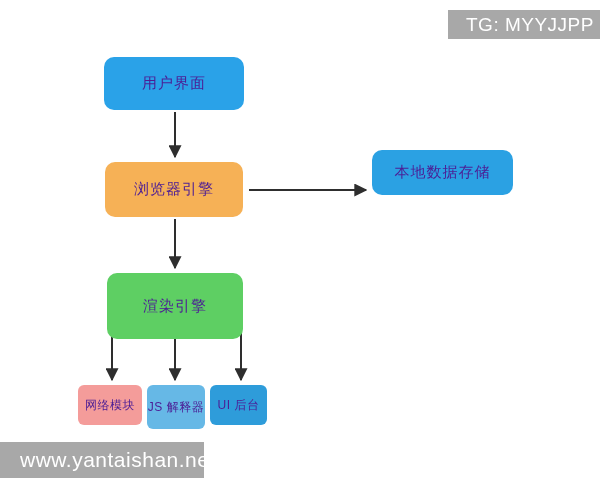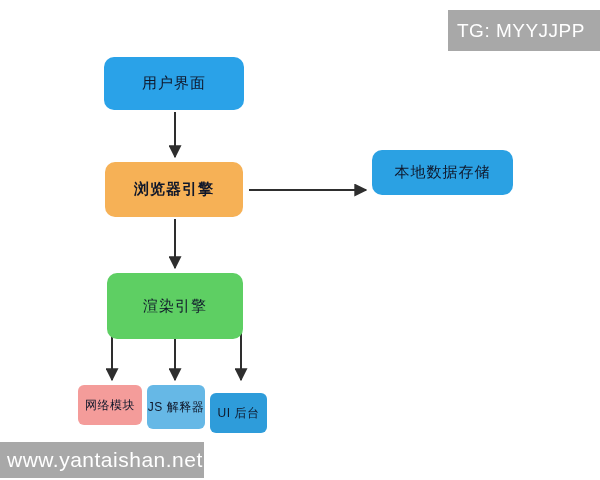--- a/index.html
+++ b/index.html
@@ -16,53 +16,53 @@
     left: 0; top: 0;
     width: 600px; height: 480px;
     pointer-events: none;
   }
   .arrows line { stroke: #2e2e2e; stroke-width: 2; }
   .node {
     position: absolute;
     display: flex;
     align-items: center;
     justify-content: center;
-    color: #0f172a;
+    color: #4c1d95;
     border-radius: 10px;
     text-align: center;
     white-space: nowrap;
   }
   .node.big { font-size: 15px; letter-spacing: 1px; }
   .node.small { font-size: 12px; border-radius: 6px; letter-spacing: 0.5px; }
   #node-user-interface    { left: 104px; top: 57px;  width: 140px; height: 53px; }
-  #node-browser-engine    { left: 105px; top: 162px; width: 138px; height: 55px; font-weight: bold; }
+  #node-browser-engine    { left: 105px; top: 162px; width: 138px; height: 55px; }
   #node-local-data-storage{ left: 372px; top: 150px; width: 141px; height: 45px; }
   #node-rendering-engine  { left: 107px; top: 273px; width: 136px; height: 66px; }
   #node-network-module    { left: 78px;  top: 385px; width: 64px;  height: 40px; }
   #node-js-interpreter    { left: 147px; top: 385px; width: 58px;  height: 44px; }
   #node-ui-backend        { left: 210px; top: 385px; width: 57px;  height: 40px; }
   .watermark {
     position: absolute;
     color: #ffffff;
     display: flex;
     align-items: center;
     letter-spacing: 0.5px;
   }
   #watermark-telegram {
     left: 448px; top: 10px;
-    width: 152px; height: 41px;
+    width: 152px; height: 29px;
     font-size: 19px;
-    padding-left: 9px;
+    padding-left: 18px;
     box-sizing: border-box;
   }
   #watermark-website {
     left: 0; top: 442px;
     width: 204px; height: 36px;
     font-size: 21px;
-    padding-left: 7px;
+    padding-left: 20px;
     box-sizing: border-box;
   }
 </style>
 </head>
 <body>
 
 <div class="stage">
 
   <svg class="arrows" viewBox="0 0 600 480" xmlns="http://www.w3.org/2000/svg">
     <defs>
@@ -83,19 +83,19 @@
   <div class="node big" id="node-browser-engine" style="background: rgb(246, 177, 86);">浏览器引擎</div>
 
   <div class="node big" id="node-local-data-storage" style="background: rgb(43, 161, 227);">本地数据存储</div>
 
   <div class="node big" id="node-rendering-engine" style="background: rgb(94, 207, 99);">渲染引擎</div>
 
   <div class="node small" id="node-network-module" style="background: rgb(244, 156, 154);">网络模块</div>
 
   <div class="node small" id="node-js-interpreter" style="background: rgb(102, 184, 230);">JS 解释器</div>
 
-  <div class="node small" id="node-ui-backend" style="background: rgb(46, 156, 218); margin-top: 8px;">UI 后台</div>
+  <div class="node small" id="node-ui-backend" style="background: rgb(46, 156, 218);">UI 后台</div>
 
   <div class="watermark" id="watermark-telegram" style="background: rgb(168, 168, 168);">TG: MYYJJPP</div>
 
   <div class="watermark" id="watermark-website" style="background: rgb(168, 168, 168);">www.yantaishan.net</div>
 
 </div>
 
 </body></html>

